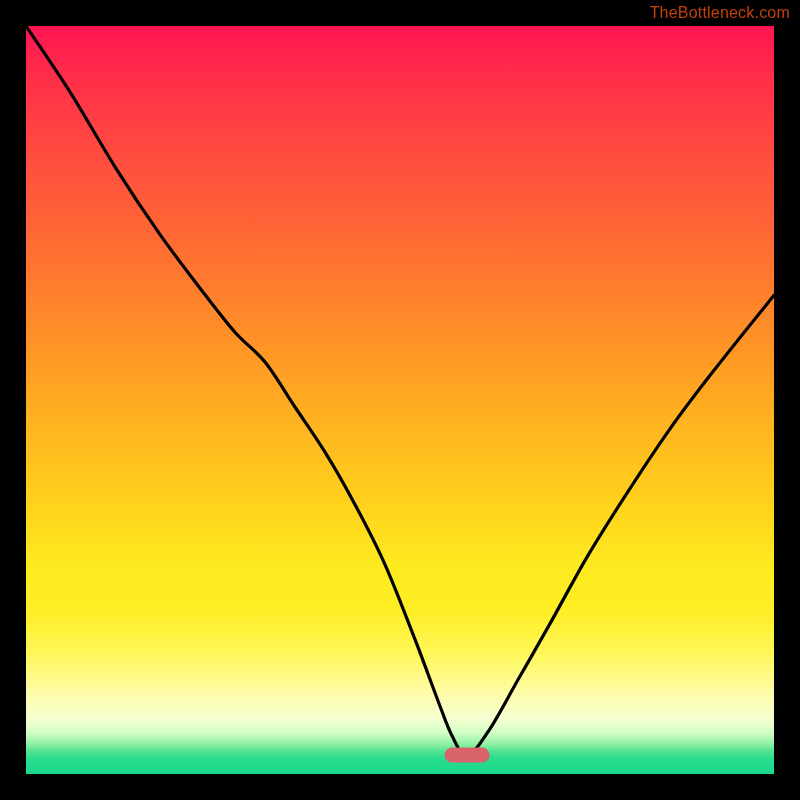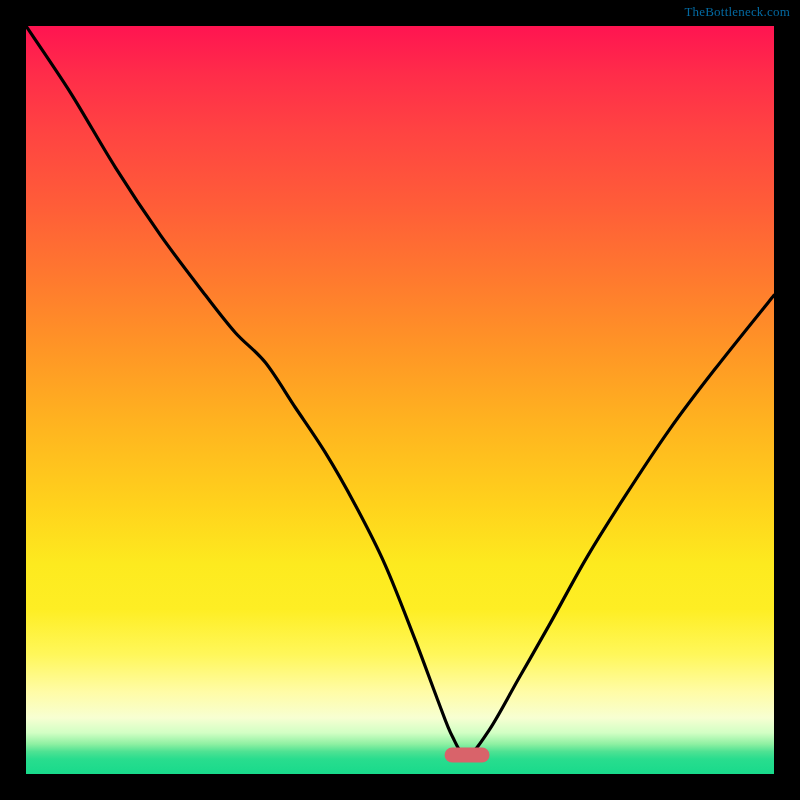--- a/index.html
+++ b/index.html
@@ -82,24 +82,23 @@
     width: 46px;
     height: 14px;
     border-radius: 8px;
     background: #d9636a;
     transform: translate(-50%, -50%);
   }
   .watermark {
     position: absolute;
     top: 4px;
     right: 10px;
-    color: #0369a1;
-    font-size: 13px;
+    color: #c2410c;
+    font-size: 16px;
     letter-spacing: 0.2px;
-    font-family: Liberation Serif, serif;
   }
 </style>
 </head>
 <body>
 
 <div class="frame">
   <div class="plot">
     <svg class="curve" viewBox="0 0 748 748" preserveAspectRatio="none">
       <path id="curve-path" fill="none" stroke="#000" stroke-width="3.2" stroke-linejoin="round" stroke-linecap="round" d="M 0.0 0.0 C 7.5 11.2, 29.9 43.6, 44.9 67.3 C 59.8 91.0, 74.8 118.4, 89.8 142.1 C 104.7 165.8, 119.7 188.2, 134.6 209.4 C 149.6 230.6, 167.1 253.1, 179.5 269.3 C 192.0 285.5, 199.5 295.5, 209.4 306.7 C 219.4 317.9, 229.4 324.1, 239.4 336.6 C 249.3 349.1, 259.3 366.5, 269.3 381.5 C 279.3 396.4, 289.2 410.2, 299.2 426.4 C 309.2 442.6, 319.1 460.0, 329.1 478.7 C 339.1 497.4, 349.1 516.1, 359.0 538.6 C 369.0 561.0, 380.2 590.9, 389.0 613.4 C 397.7 635.8, 405.2 657.0, 411.4 673.2 C 417.6 689.4, 421.4 701.3, 426.4 710.6 C 431.3 720.0, 435.1 730.5, 441.3 729.3 C 447.6 728.1, 455.0 716.2, 463.8 703.1 C 472.5 690.0, 483.7 668.2, 493.7 650.8 C 503.7 633.3, 512.4 618.3, 523.6 598.4 C 534.8 578.5, 548.5 552.3, 561.0 531.1 C 573.5 509.9, 584.7 492.4, 598.4 471.2 C 612.1 450.0, 628.3 425.1, 643.3 403.9 C 658.2 382.7, 670.7 366.5, 688.2 344.1 C 705.6 321.6, 738.0 281.7, 748.0 269.3"></path>
     </svg>

